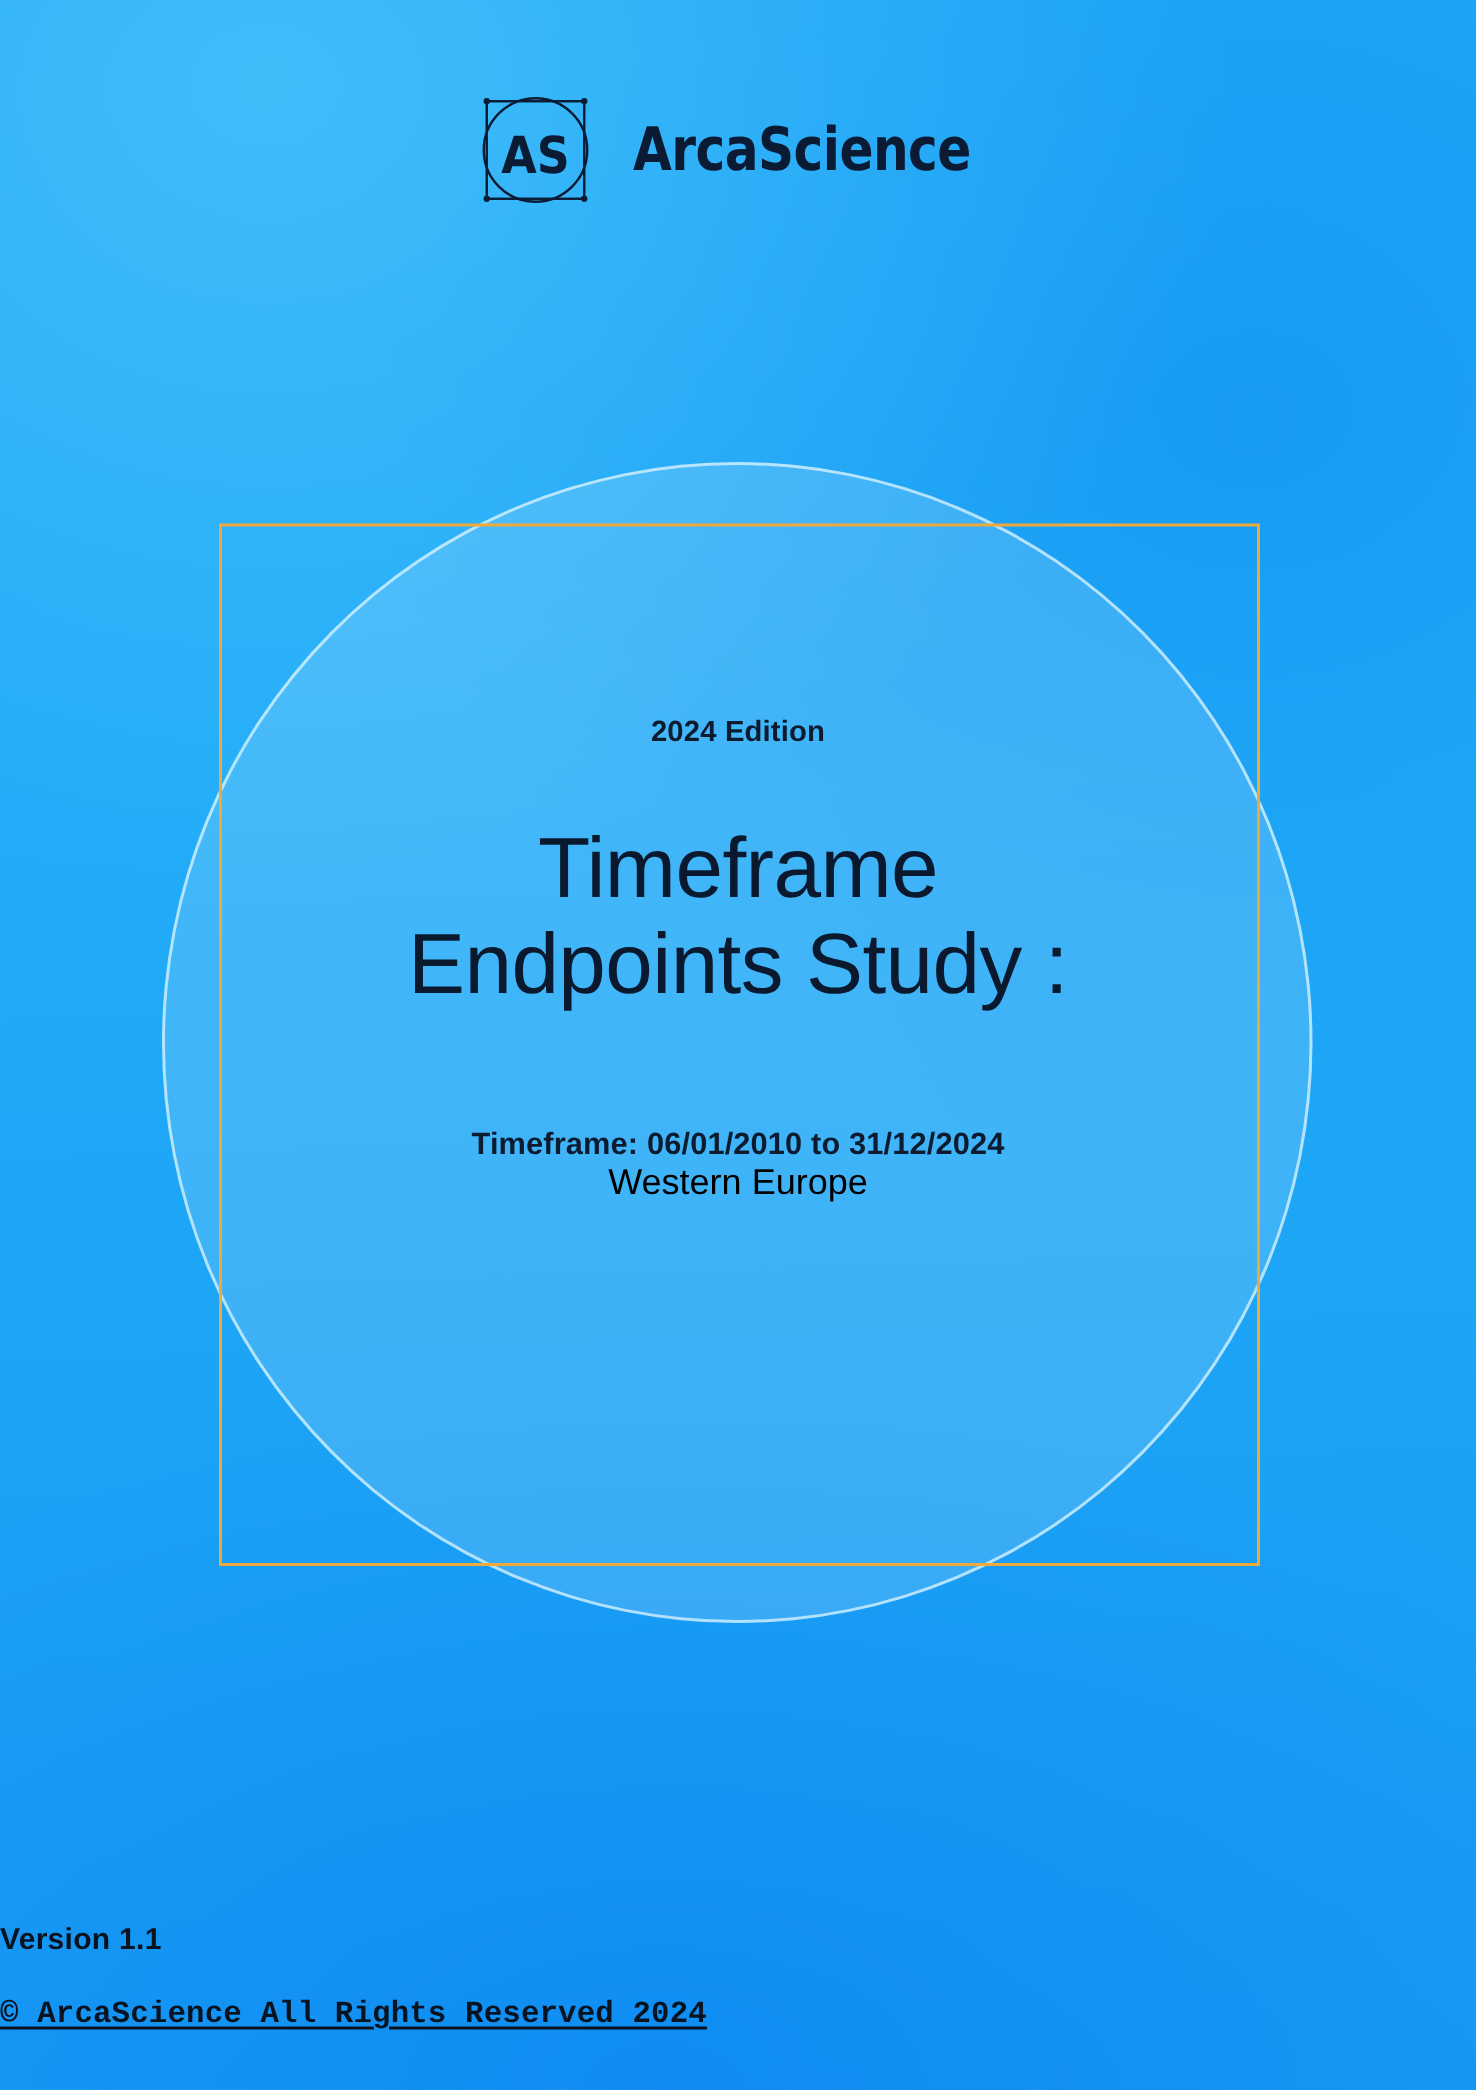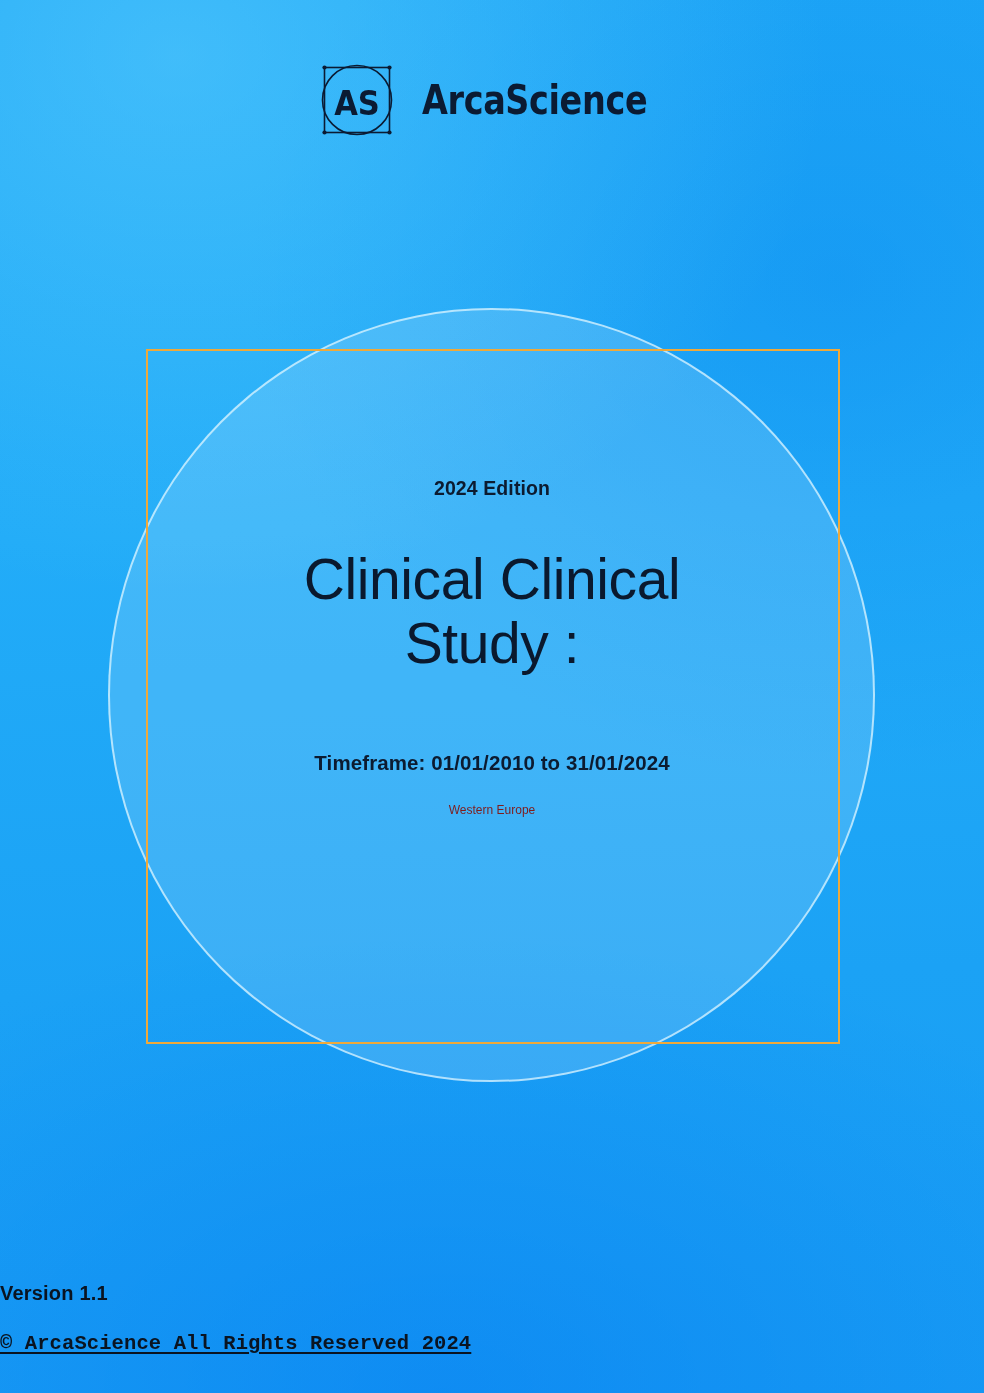--- a/index.html
+++ b/index.html
@@ -105,24 +105,24 @@
     line-height:1;
   }
   #timeframe {
     margin-top:75px;
     font-size:20.5px;
     font-weight:bold;
     letter-spacing:.1px;
     color:#0C1B30;
   }
   #region {
-    margin-top:28px;
-    font-size:12px;
+    margin-top:0;
+    font-size:24px;
     font-weight:400;
-    color:#7f1d1d;
+    color:#000000;
   }
 
   
   #footer {
     position:absolute;
     left:0; right:0; bottom:38px;
     z-index:5;
     color:#0A1421;
   }
   #version {
@@ -261,22 +261,22 @@
       <circle cx="70.5" cy="5.5" r="2.1" fill="#0B1B33"></circle>
       <circle cx="5.5" cy="70.5" r="2.1" fill="#0B1B33"></circle>
       <circle cx="70.5" cy="70.5" r="2.1" fill="#0B1B33"></circle>
       <text x="38" y="53" text-anchor="middle" font-family="'DejaVu Sans Condensed','Liberation Sans',sans-serif" font-size="34" font-weight="bold" fill="#0B1B33">AS</text>
     </svg>
     <div id="logo-word">ArcaScience</div>
   </div>
 
   <div id="center-block">
     <div id="edition">2024 Edition</div>
-    <div id="study-title">Clinical Clinical Study :</div>
-    <div id="timeframe">Timeframe: 01/01/2010 to 31/01/2024</div>
+    <div id="study-title">Timeframe Endpoints Study :</div>
+    <div id="timeframe">Timeframe: 06/01/2010 to 31/12/2024</div>
     <div id="region">Western Europe</div>
   </div>
 
   <div id="footer">
     <div id="version">Version 1.1</div>
     <div><a id="copyright" href="#" style="color:inherit;">© ArcaScience All Rights Reserved 2024</a></div>
   </div>
 
 </div>
 

